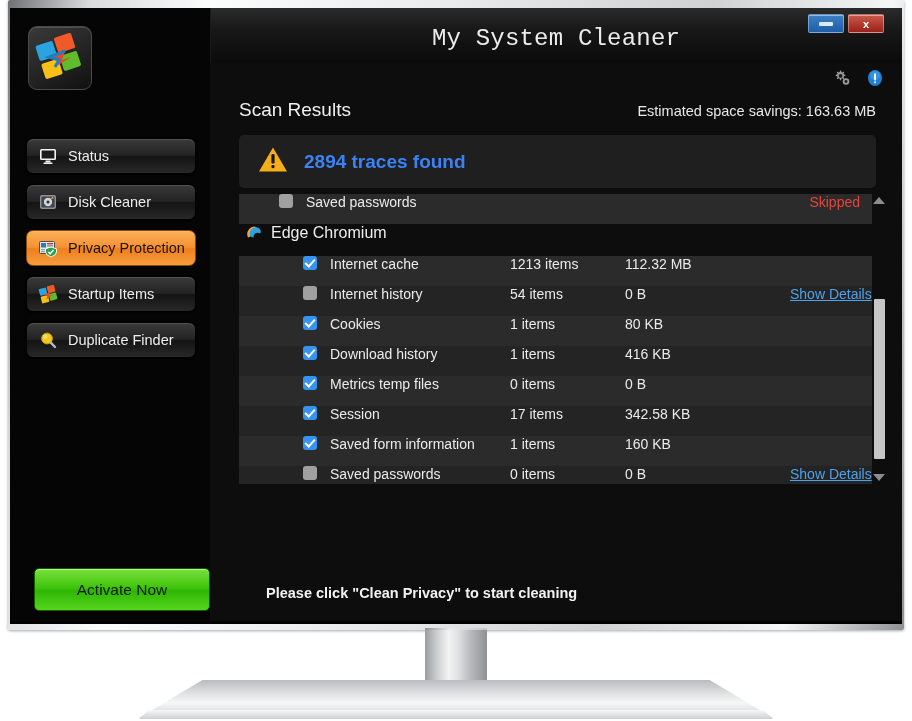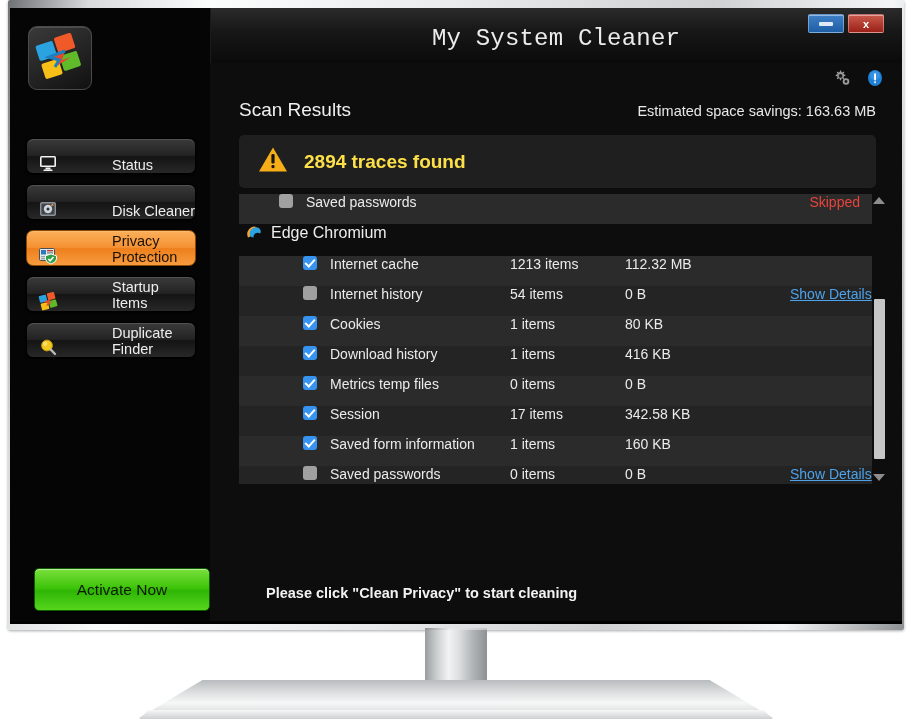--- a/index.html
+++ b/index.html
@@ -71,21 +71,21 @@
     border:1px solid #4a4a4a;box-shadow:inset 0 1px 0 rgba(255,255,255,.14);
     overflow:hidden;
   }
   .logo svg{position:absolute;left:6px;top:6px;}
 
   .navlist{position:absolute;left:16px;top:130px;width:170px;}
   .navitem{
     position:relative;height:34px;margin-bottom:10px;border-radius:7px;
     background:linear-gradient(180deg,#3a3a3a 0%,#232323 48%,#141414 52%,#282828 100%);
     border:1px solid #000;box-shadow:inset 0 1px 0 rgba(255,255,255,.13),0 1px 2px rgba(0,0,0,.7);
-    display:flex;align-items:flex-end;cursor:pointer;gap:44px;
+    display:flex;align-items:center;cursor:pointer;
   }
   .navitem.active{
     background:linear-gradient(180deg,#fbb05a 0%,#f59133 48%,#ee7f1c 52%,#f79c3f 100%);
     border:1px solid #8a4a06;
   }
   .navitem.active .nlabel{color:#1b1206;}
   .nicon{width:20px;height:20px;margin-left:11px;flex:0 0 auto;position:relative;}
   .nlabel{margin-left:10px;color:#ededed;font-size:14.5px;}
 
   .activate{
@@ -104,21 +104,21 @@
 
   .scanrow{position:absolute;left:0;right:0;top:30px;height:30px;margin-top:6px;}
   .scantitle{position:absolute;left:29px;top:0;color:#f0f0f0;font-size:19px;}
   .savings{position:absolute;right:26px;top:4px;color:#e8e8e8;font-size:14.5px;}
 
   .banner{
     position:absolute;left:29px;top:72px;width:637px;height:53px;border-radius:5px;
     background:#1f1f1f;display:flex;align-items:center;
   }
   .warnicon{margin-left:19px;}
-  .bannertext{margin-left:16px;color:#fde047;font-size:19px;font-weight:bold;}
+  .bannertext{margin-left:16px;color:#3b82f6;font-size:19px;font-weight:bold;}
 
   
   .listwrap{position:absolute;left:29px;top:131px;width:637px;height:300px;}
   .listview{position:absolute;left:0;top:0;width:637px;height:290px;overflow:hidden;}
 
   .row{position:relative;height:30px;display:flex;align-items:flex-start;background:#2b2b2b;}
   .row.alt{background:#242424;}
   .row.grp{background:#0d0d0d;height:32px;}
   .cb{
     width:14px;height:14px;border-radius:3px;margin-left:64px;flex:0 0 auto;

